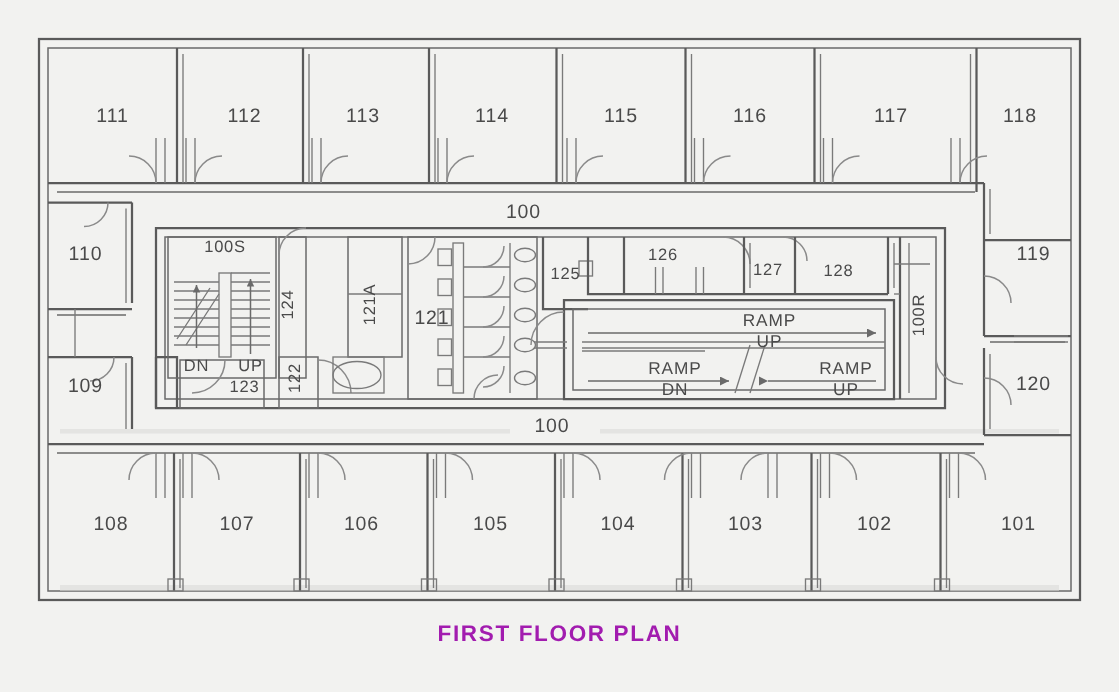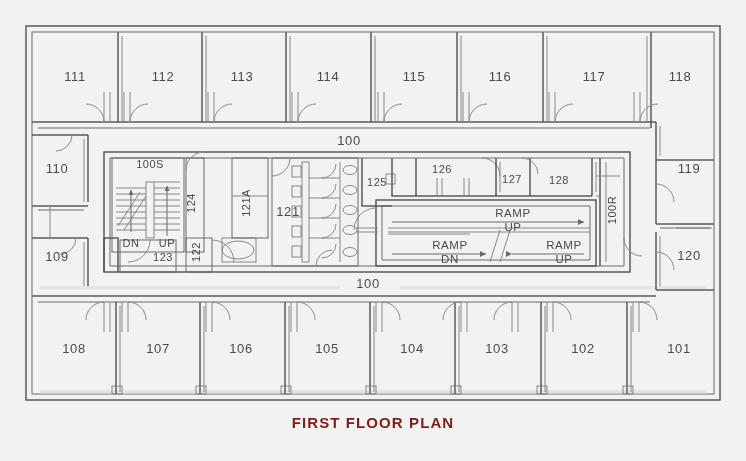--- a/index.html
+++ b/index.html
@@ -7,21 +7,21 @@
     width:746px;height:461px;
     background:#f2f2f0;
     font-family:"Liberation Sans", sans-serif;
     overflow:hidden;
   }
   #stage{position:relative;width:746px;height:461px;}
   #plan{position:absolute;left:0;top:0;width:746px;height:461px;}
   .ttl{
     position:absolute;left:0;top:414px;width:746px;
     text-align:center;
-    font-size:15px;letter-spacing:1.1px;color:#7f1d1d;
+    font-size:15px;letter-spacing:1.1px;color:#a21caf;
     font-weight:600;
   }
   text{font-family:"Liberation Sans", sans-serif;fill:#4a4a4a;}
 </style>
 </head>
 <body>
 
 <div id="stage">
 
   <svg id="plan" viewBox="0 0 746 461">

